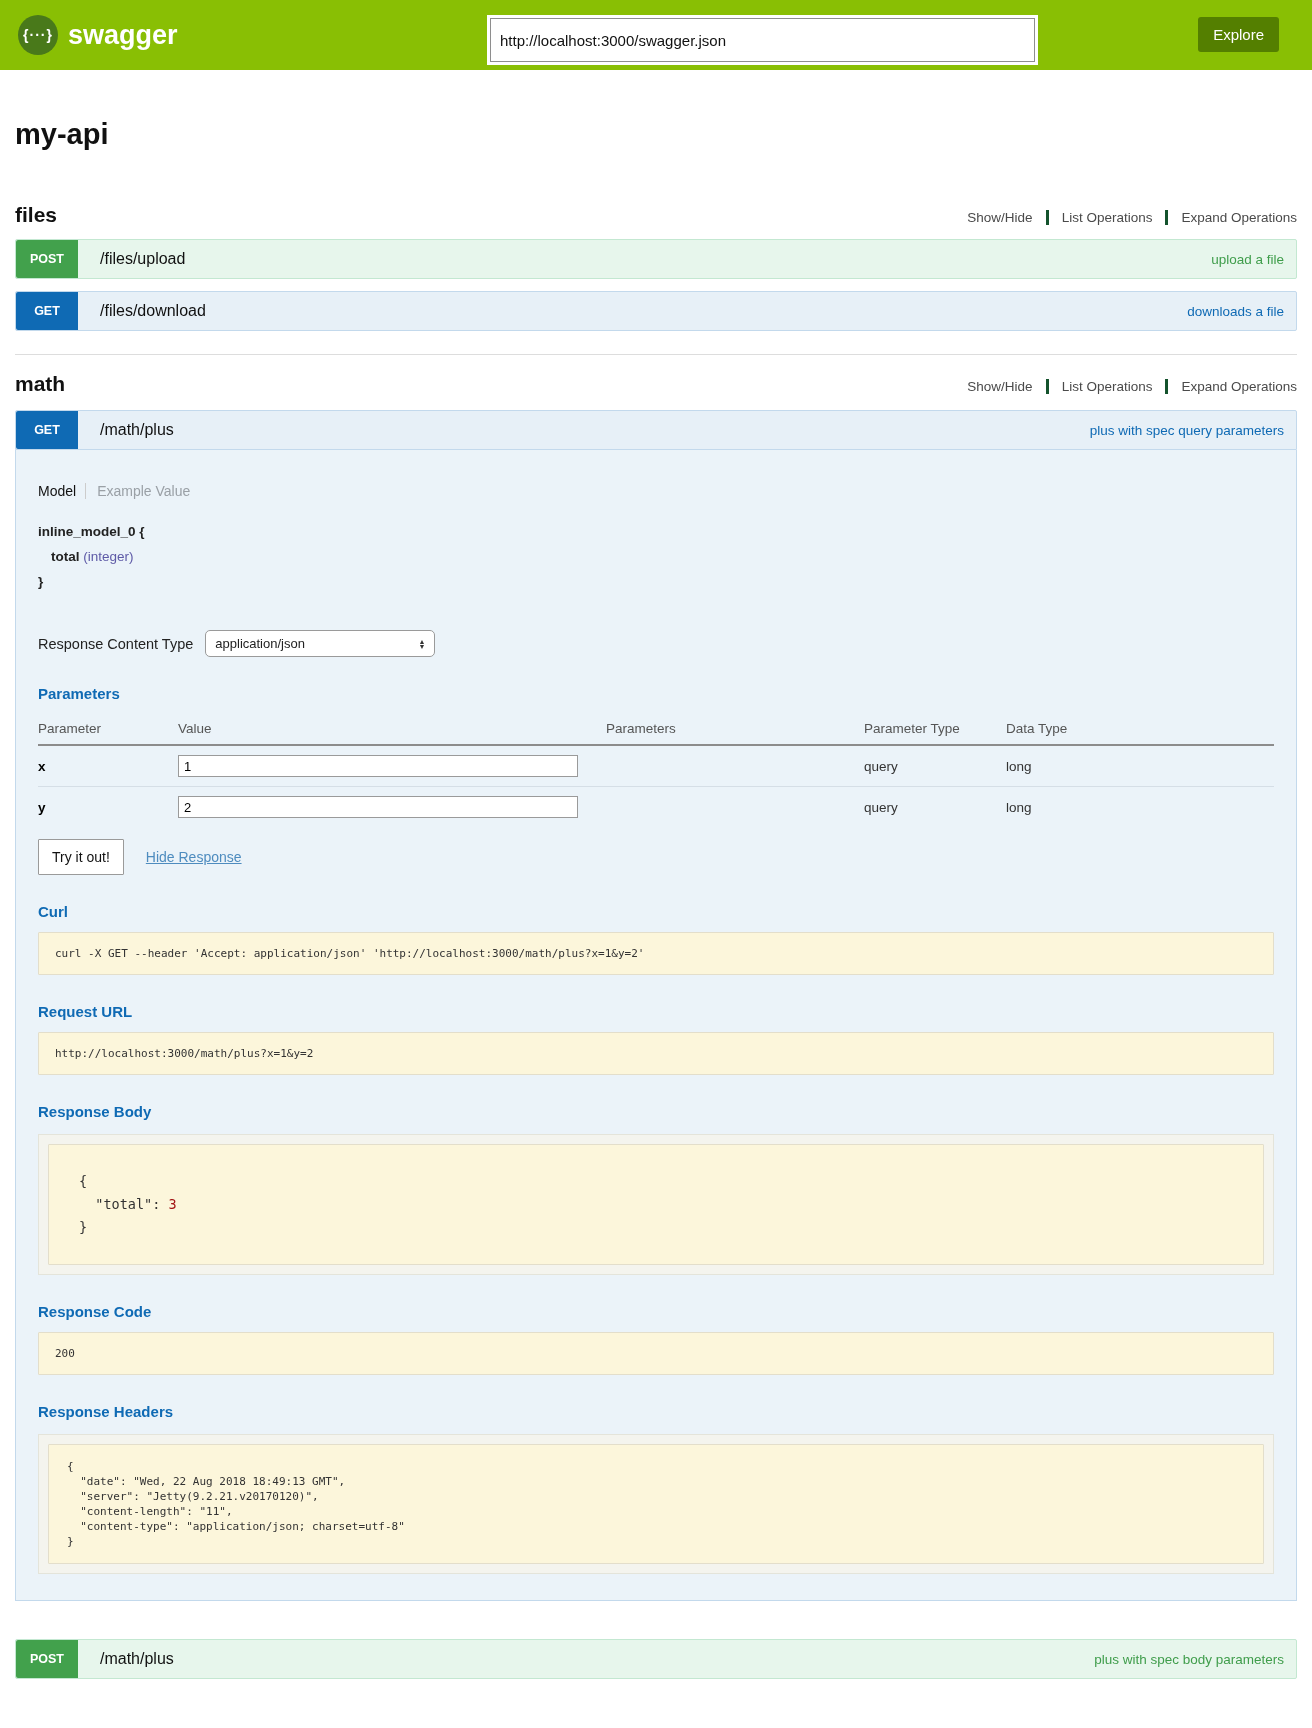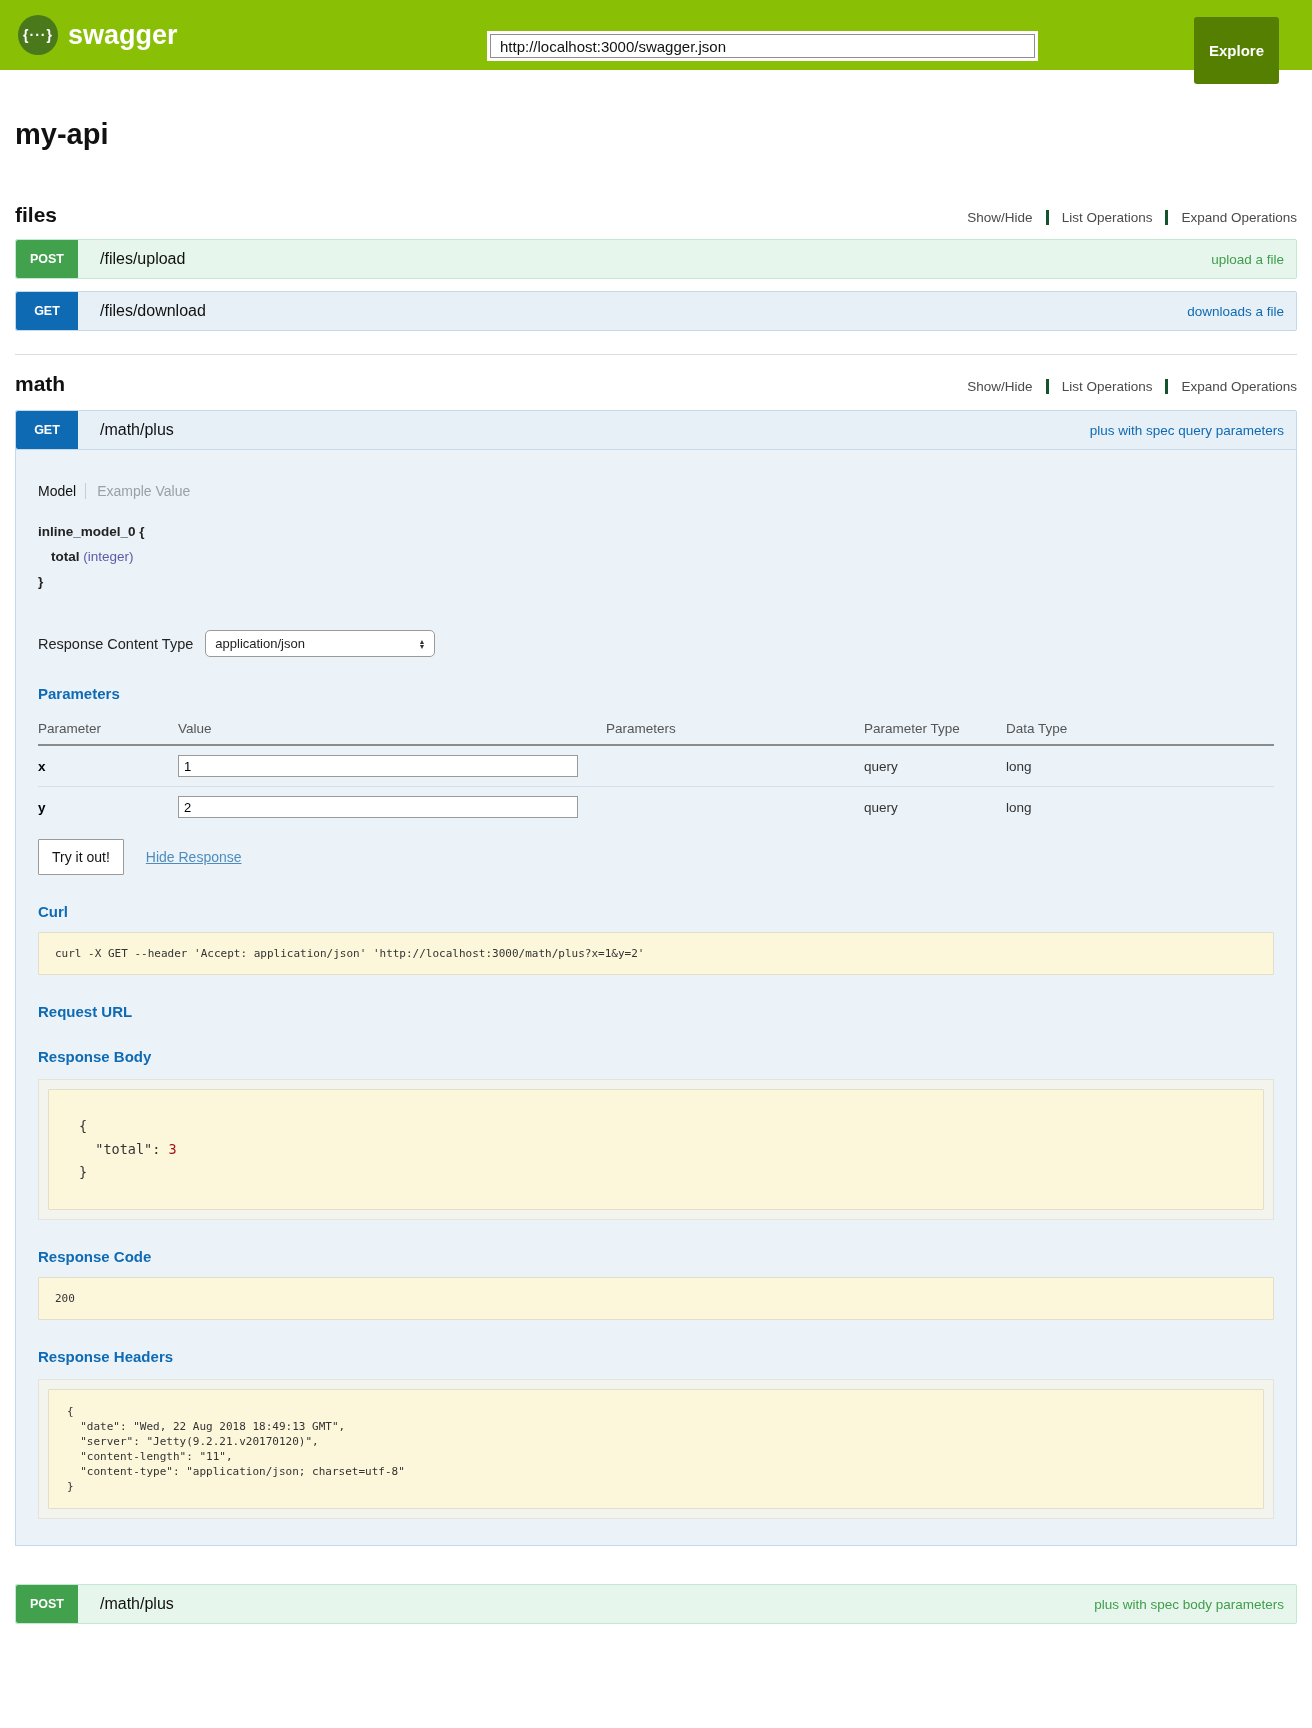--- a/index.html
+++ b/index.html
@@ -6,26 +6,26 @@
   html,body { margin:0; padding:0; background:#fff; }
   body { font-family:"Liberation Sans", sans-serif; color:#222; width:1312px; }
 
   
   .topbar { position:relative; height:70px; background:#89bf04; display:flex; align-items:center; padding:0 18px; }
   .brand { display:flex; align-items:center; cursor:pointer; }
   .logo-circle { width:40px; height:40px; border-radius:50%; background:#49791a; color:#fff;
                  display:inline-flex; align-items:center; justify-content:center;
                  font-weight:bold; font-size:14px; letter-spacing:1px; }
   .brand-text { color:#fff; font-size:27px; font-weight:bold; margin-left:10px;text-align:right; }
-  .url-input { position:absolute; left:490px; top:18px; width:545px; height:24px;
+  .url-input { position:absolute; left:490px; top:18px; width:545px; height:44px;
                border:1px solid #8e8e8e; box-shadow:0 0 0 3px #fff; padding:0 9px;
-               font-size:15px; font-family:"Liberation Sans",sans-serif; color:#111;margin-top:16px; }
+               font-size:15px; font-family:"Liberation Sans",sans-serif; color:#111; }
   .explore-btn { position:absolute; right:33px; top:17px; background:#547f00; color:#fff;
-                 border:none; border-radius:3px; font-weight:bold; font-size:15px;
-                 padding:25px 15px; cursor:pointer; font-family:"Liberation Sans",sans-serif; }
+                 border:none; border-radius:3px; font-weight:normal; font-size:15px;
+                 padding:9px 15px; cursor:pointer; font-family:"Liberation Sans",sans-serif; }
 
   .wrap { margin:0 15px; }
   h1 { font-size:29px; margin:48px 0 0 0; color:#111; }
 
   
   .sec-head { display:flex; align-items:baseline; justify-content:space-between; }
   .sec-head.first { margin-top:52px; }
   .sec-head.second { margin-top:17px; }
   .sec-head h2 { font-size:21px; margin:0; color:#111; }
   .sec-links { display:flex; font-size:13.5px; color:#4a4a4a; }
@@ -204,20 +204,21 @@
 
     <div class="actions">
       <button class="try-btn">Try it out!</button>
       <a class="hide-response">Hide Response</a>
     </div>
 
     <h4 class="blue">Curl</h4>
     <pre class="codeblock">curl -X GET --header 'Accept: application/json' 'http://localhost:3000/math/plus?x=1&amp;y=2'</pre>
 
     <h4 class="blue">Request URL</h4>
+    <pre class="codeblock">http://localhost:3000/math/plus?x=1&amp;y=2</pre>
 
     <h4 class="blue">Response Body</h4>
     <div class="pre-wrap">
         <pre class="codeblock roomy"><span>{
   "total": </span><span class="num">3</span><span>
 }</span></pre>
       </div>
 
     <h4 class="blue">Response Code</h4>
     <pre class="codeblock">200</pre>

